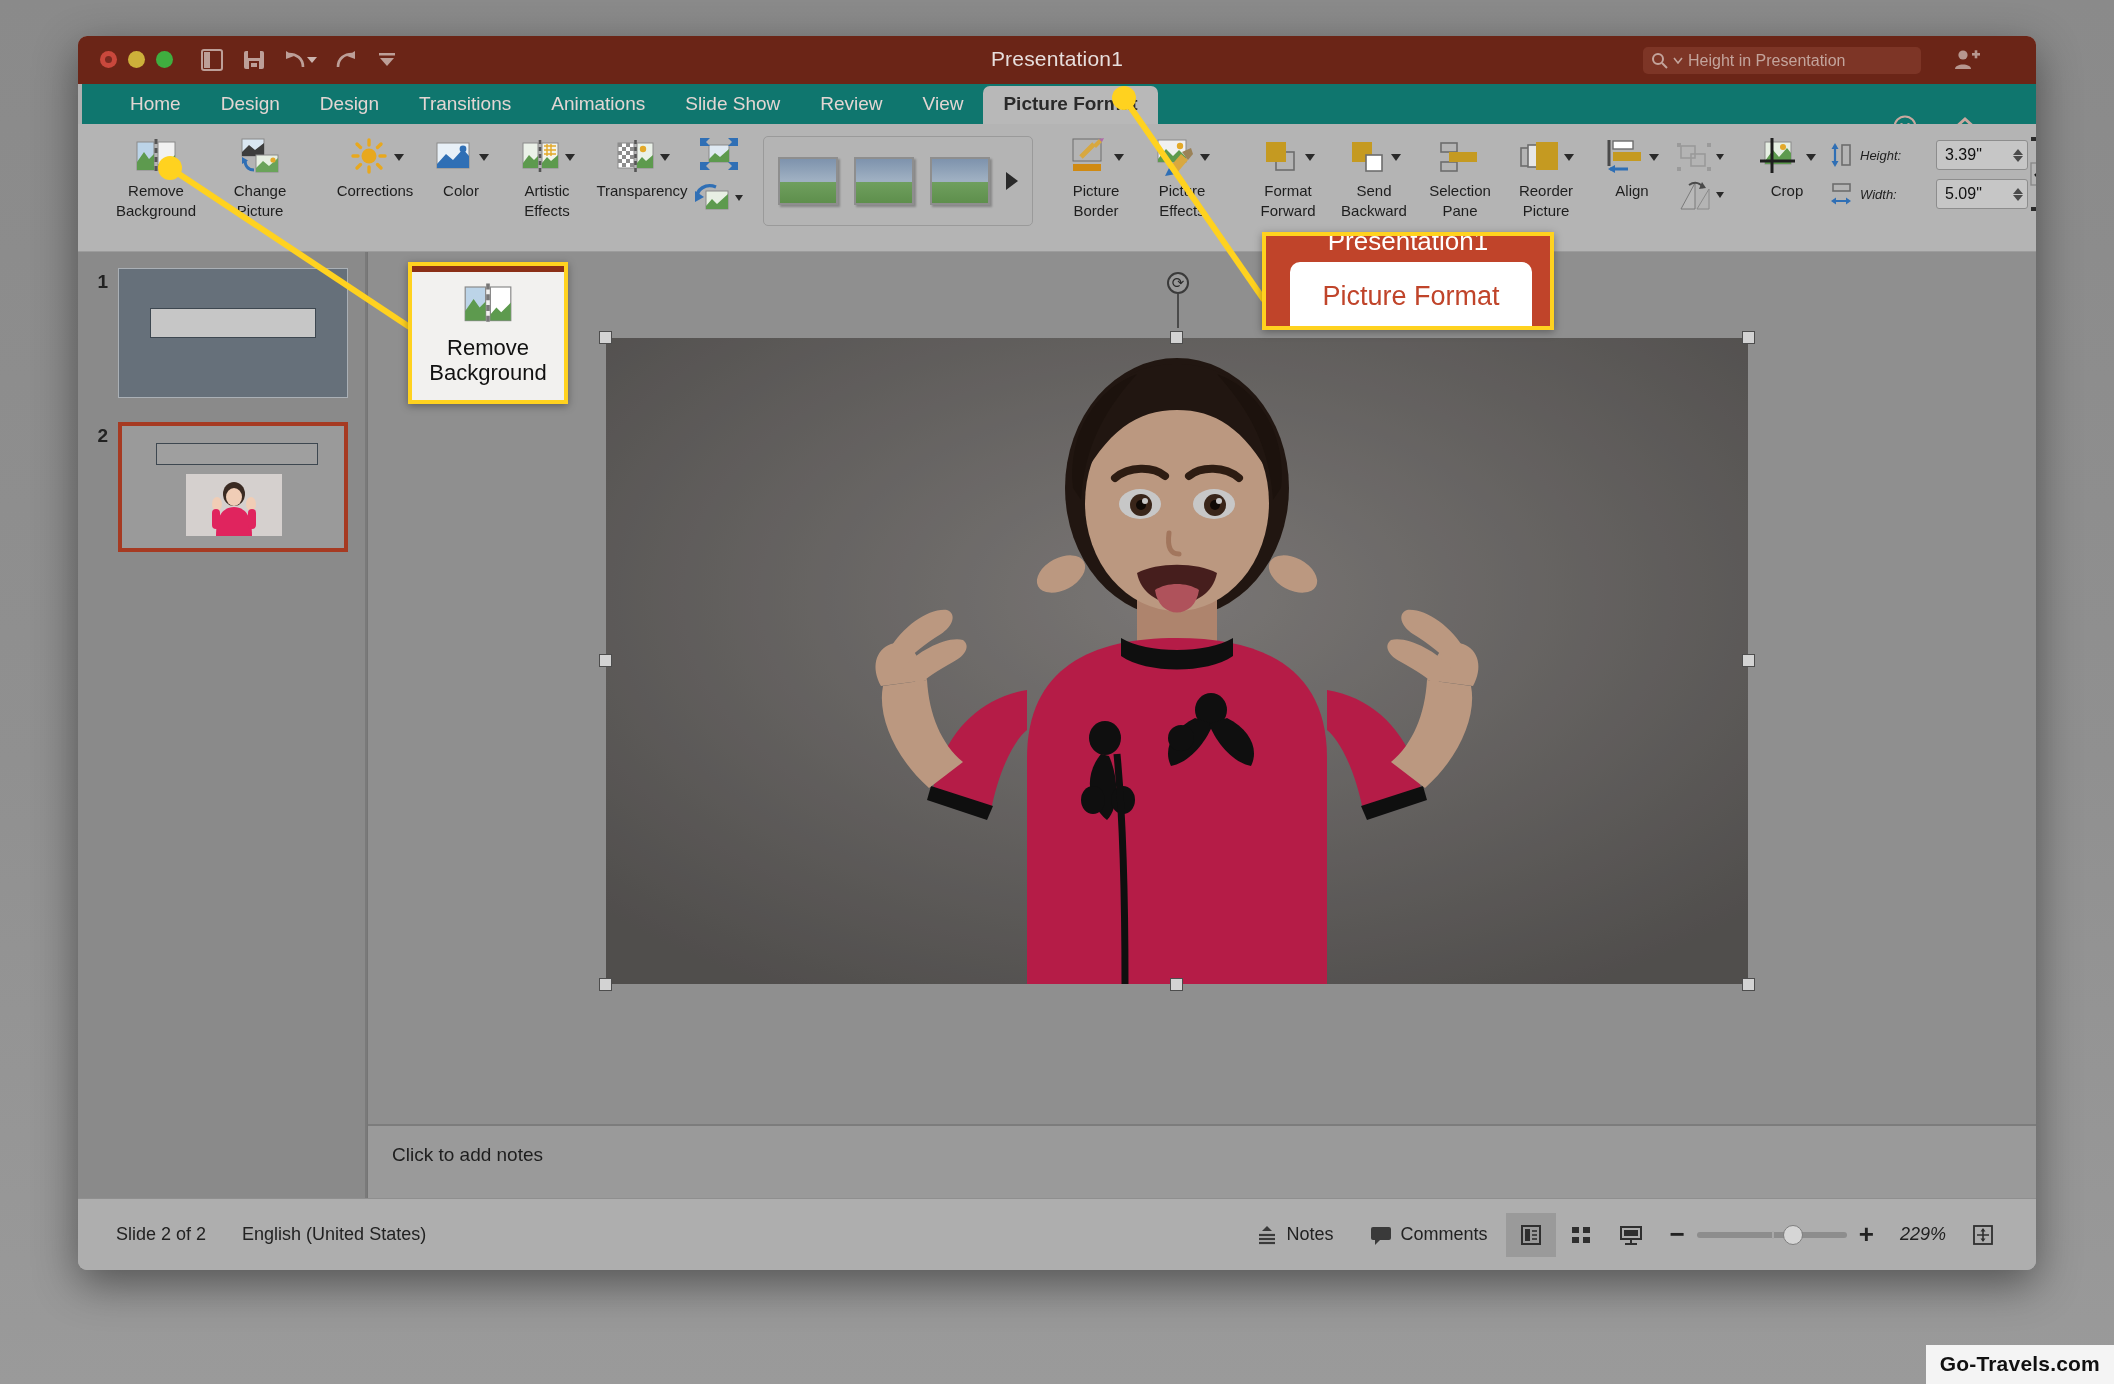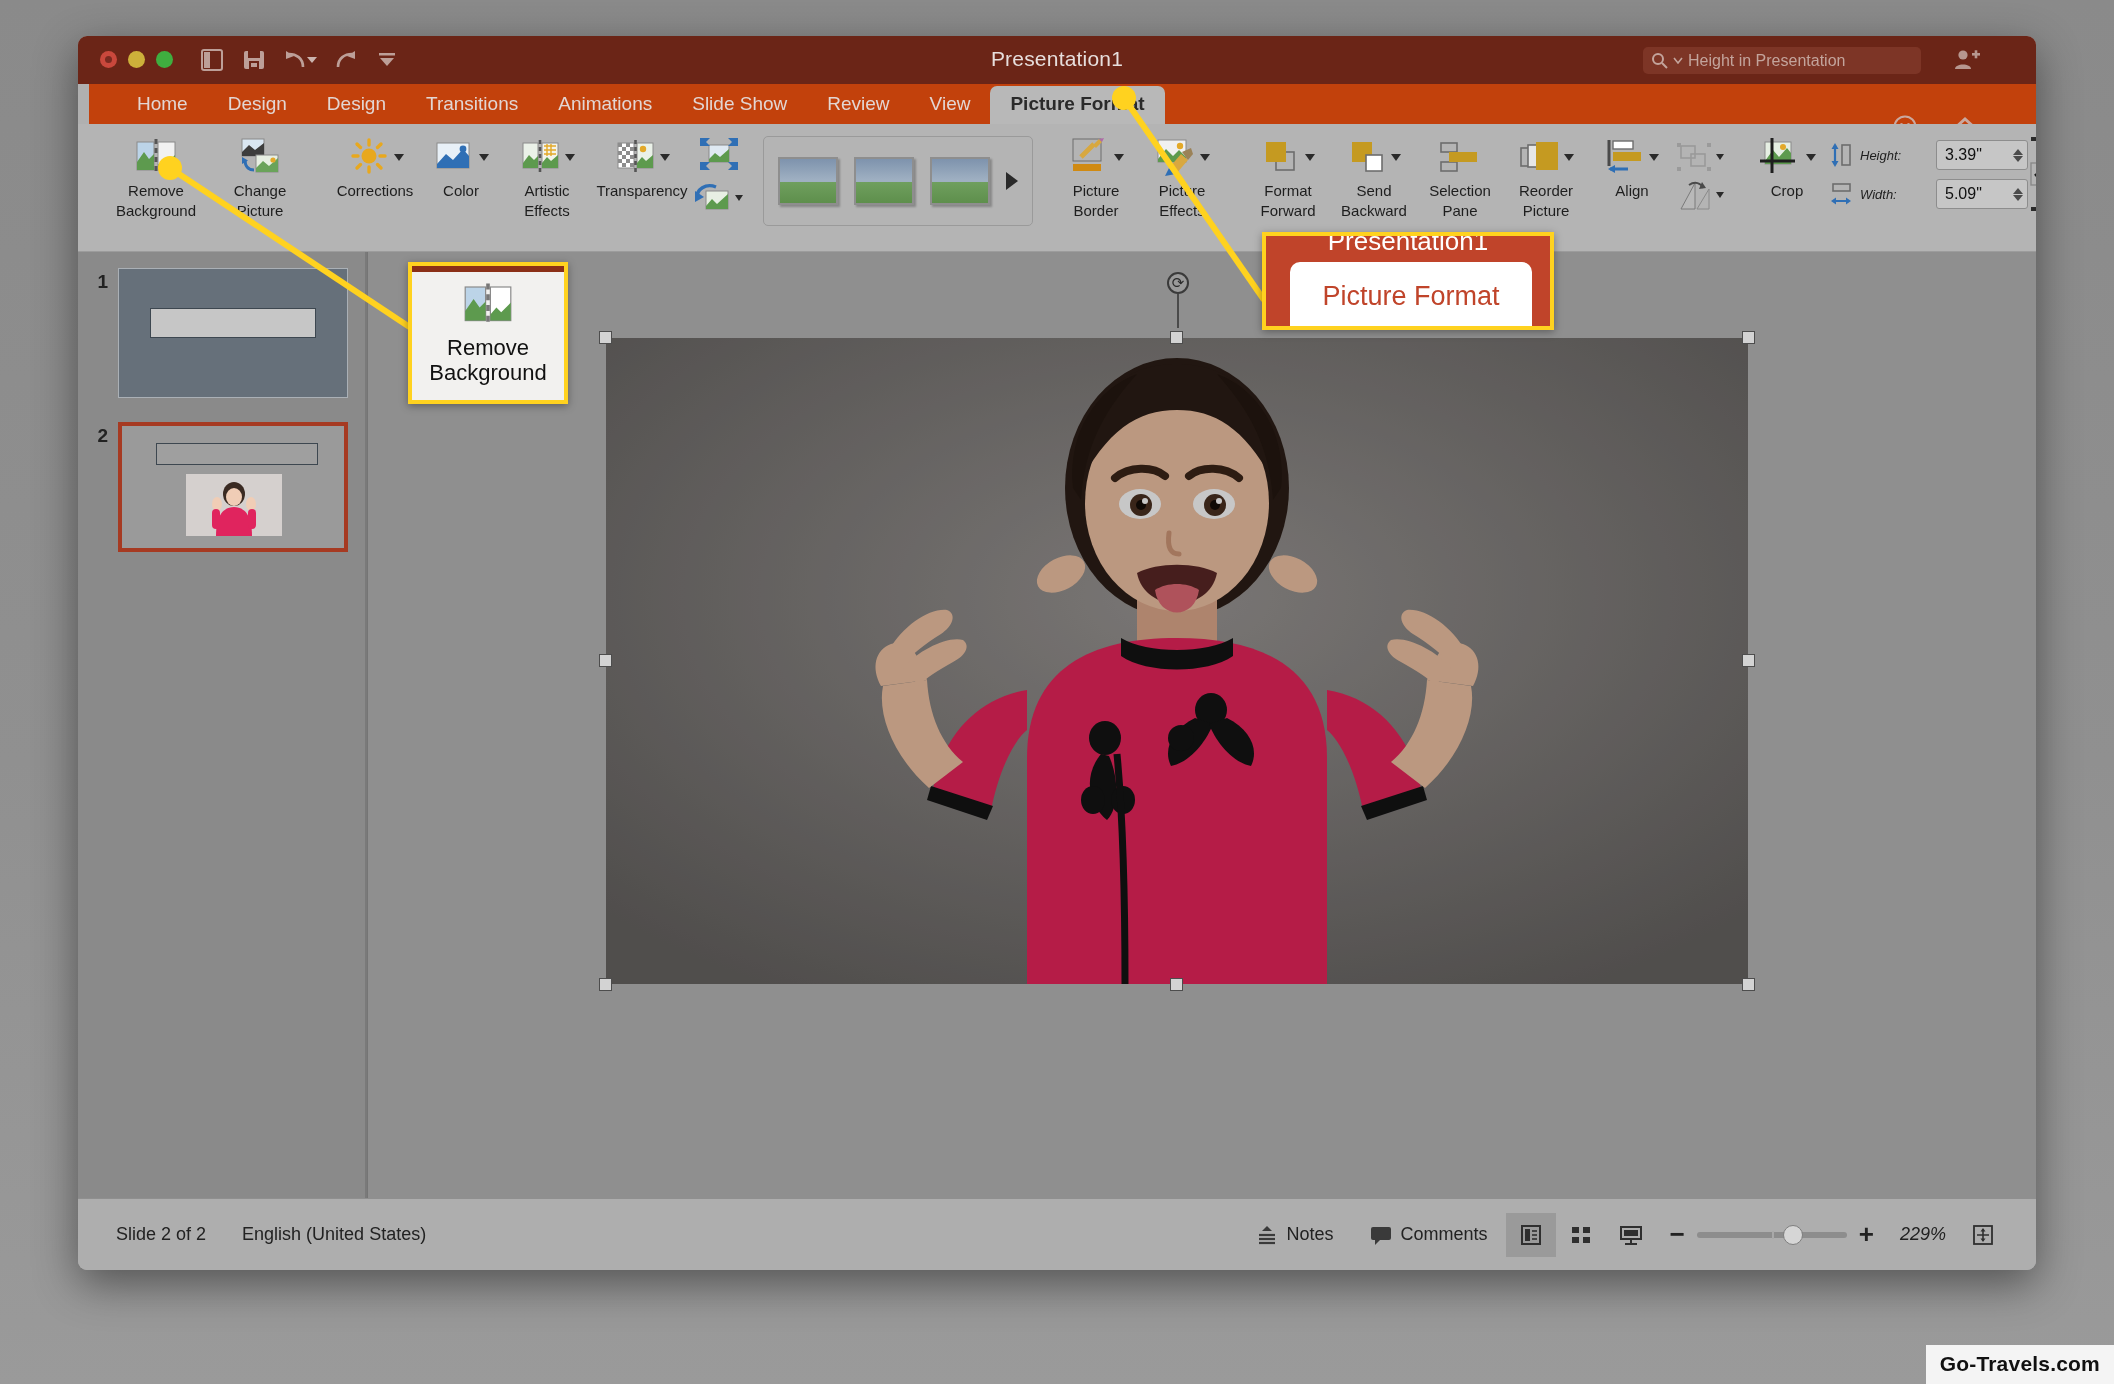--- a/index.html
+++ b/index.html
@@ -44,22 +44,22 @@
     position:absolute; right:115px; top:11px; width:278px; height:27px;
     background:#7d3526; border-radius:5px; display:flex; align-items:center; padding:0 8px; gap:5px;
   }
   .searchbox .ph{ color:#c3a49c; font-size:16px; }
   .adduser{ position:absolute; right:56px; top:12px; opacity:.8; }
   .emojiBtn{ position:absolute; right:108px; top:78px; display:flex; align-items:center; gap:6px; }
   .collapseBtn{ position:absolute; right:58px; top:78px; }
 
   
   .tabs{
-    position:absolute; top:48px; left:11px; width:100%; height:40px;
-    background:#c2410c; display:flex; align-items:flex-end; padding-left:28px;
+    position:absolute; top:48px; left:4px; width:100%; height:40px;
+    background:#0f766e; display:flex; align-items:flex-end; padding-left:28px;
   }
   .tab{
     color:#e3d6d3; font-size:19px; padding:7px 20px 9px 20px; white-space:nowrap;
   }
   .tab.active{
     background:#b8b8b8; color:#2a2a2a; border-radius:7px 7px 0 0; font-weight:bold;
   }
 
   
   .ribbon{
@@ -750,20 +750,23 @@
         <div class="selHandle" style="left:1136px;top:316px;"></div>
         <div class="selHandle" style="left:-7px;top:640px;"></div>
         <div class="selHandle" style="left:564px;top:640px;"></div>
         <div class="selHandle" style="left:1136px;top:640px;"></div>
 
         <div class="rotStem" style="left:571px;top:-44px;"></div>
         <div class="rotHandle" style="left:561px;top:-66px;">⟳</div>
       </div>
     </div>
 
+    <div class="notesbar">
+      <span>Click to add notes</span>
+    </div>
   </div>
 
   <div class="status">
     <div class="left">
       <span>Slide 2 of 2</span>
       <span>English (United States)</span>
     </div>
     <div class="right">
       <div class="sbtn">
         <svg width="22" height="20" viewBox="0 0 22 20">

